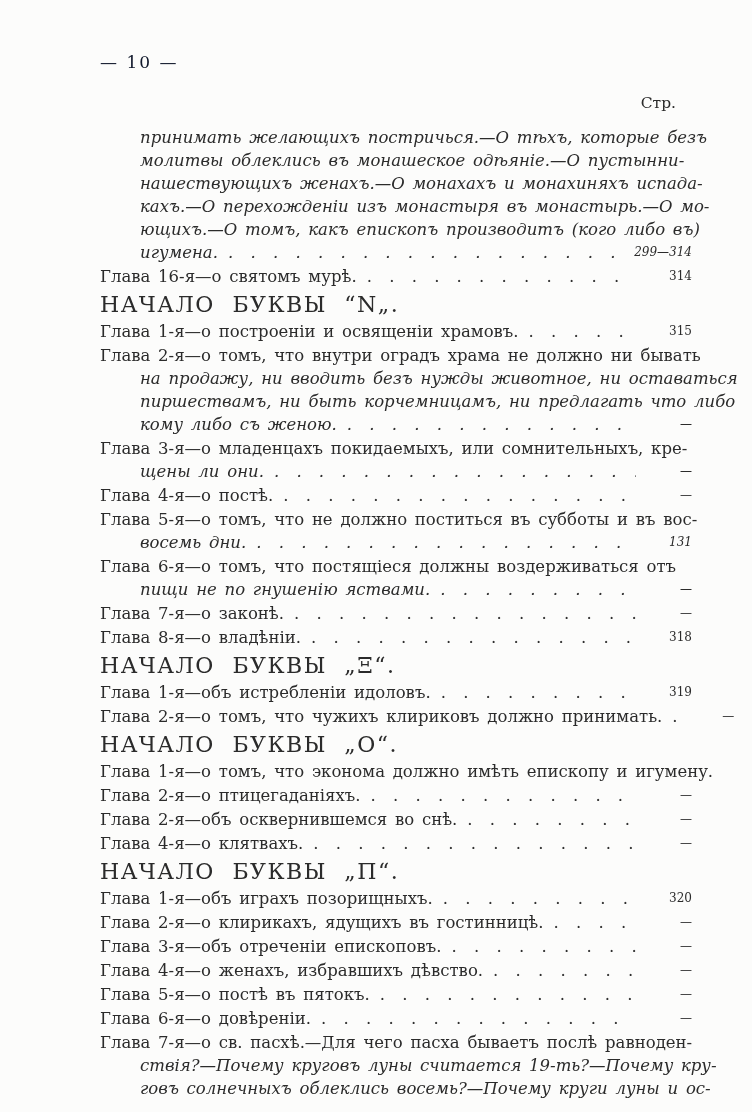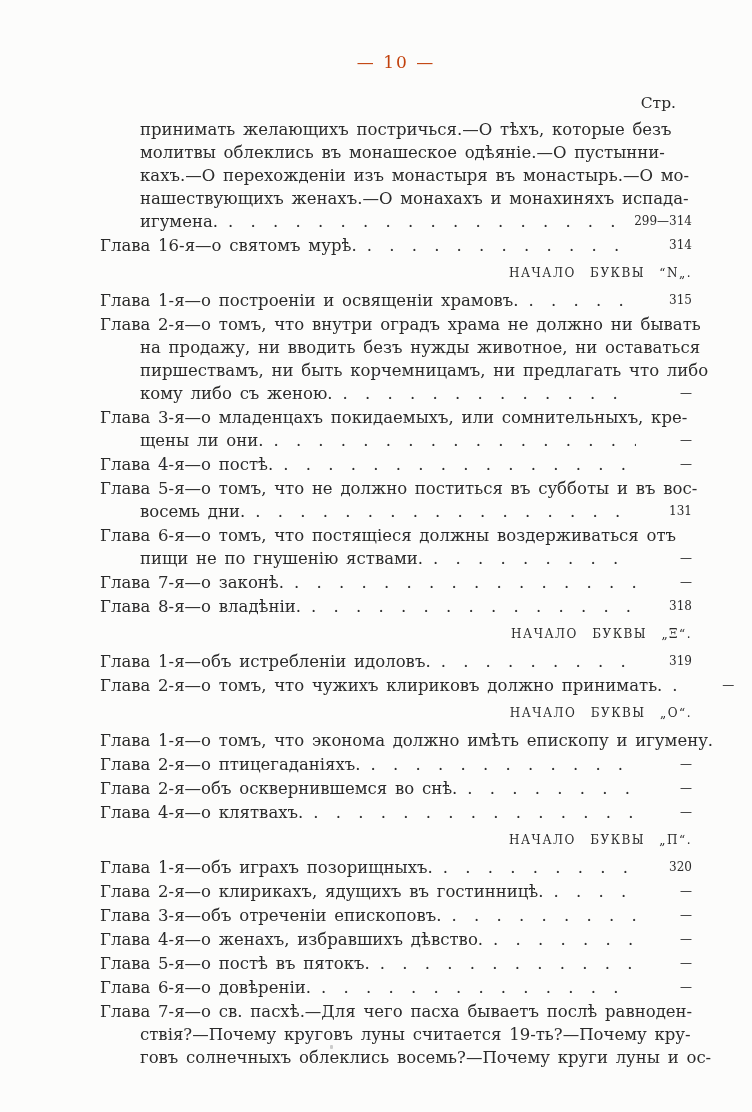--- a/index.html
+++ b/index.html
@@ -11,39 +11,38 @@
     font-family: "DejaVu Serif", serif;
     overflow: hidden;
     position: relative;
   }
   .page {
     padding-top: 52px;
     margin-left: 100px;
     margin-right: 60px; 
   }
   .folio {
-    text-align: center;
     font-size: 17px;
     letter-spacing: 2px;
-    color: #c2410c;
+    color: #0f172a;
   }
   .col-header {
     text-align: right;
     padding-right: 16px;
     margin-top: 22px;
-    margin-bottom: 6px;
+    margin-bottom: 14px;
     font-size: 15.5px;
   }
   .toc { font-size: 16.5px; line-height: 23px; }
   .entry { margin: 0 0 1px 0; }
   .line {
     white-space: nowrap;
     word-spacing: 2.5px;
   }
-  .indent { margin-left: 40px; }
+  .indent { margin-left: 40px; font-style: italic; }
   .row {
     display: flex;
     align-items: flex-end;
     white-space: nowrap;
   }
   .row .txt { flex: 0 0 auto; word-spacing: 2.5px; }
   .row .dots {
     flex: 1 1 0;
     overflow: hidden;
     white-space: nowrap;
@@ -52,22 +51,22 @@
     padding-right: 6px;
     color: #2e2e2e;
   }
   .row .pg {
     flex: 0 0 auto;
     min-width: 56px;
     text-align: right;
     font-size: 12px;
   }
   .heading {
-    text-align: right;
-    font-size: 12px;
+    text-align: left;
+    font-size: 22px;
     letter-spacing: 1.5px;
     word-spacing: 9px;
     margin: 5px 0 4px 0;
   }
   .speck {
     position: absolute;
     left: 330px;
     top: 1045px;
     width: 3px;
     height: 4px;
@@ -79,22 +78,23 @@
 </head>
 <body>
 
 <div class="page">
   <div class="folio">— 10 —</div>
   <div class="col-header">Стр.</div>
   <div class="toc">
       <div class="entry">
         <div class="line indent">принимать желающихъ постричься.—О тѣхъ, которые безъ</div>
         <div class="line indent">молитвы облеклись въ монашеское одѣяніе.—О пустынни-</div>
+        <div class="line indent">нашествующихъ женахъ.—О монахахъ и монахиняхъ испада-</div>
         <div class="line indent">кахъ.—О перехожденіи изъ монастыря въ монастырь.—О мо-</div>
-        <div class="line indent">нашествующихъ женахъ.—О монахахъ и монахиняхъ испада-</div>
+        <div class="line indent">ющихъ.—О томъ, какъ епископъ производитъ (кого либо въ)</div>
         <div class="row indent">
           <span class="txt">игумена.</span>
           <span class="dots">. . . . . . . . . . . . . . . . . . . . . . . . . . . . . . . . . . . . . . . . . . . . . . . . . .</span>
           <span class="pg">299—314</span>
         </div>
       </div>
       <div class="entry">
         <div class="row">
           <span class="txt">Глава 16-я—о святомъ мурѣ.</span>
           <span class="dots">. . . . . . . . . . . . . . . . . . . . . . . . . . . . . . . . . . . . . . . . . . . . . . . . . .</span>

